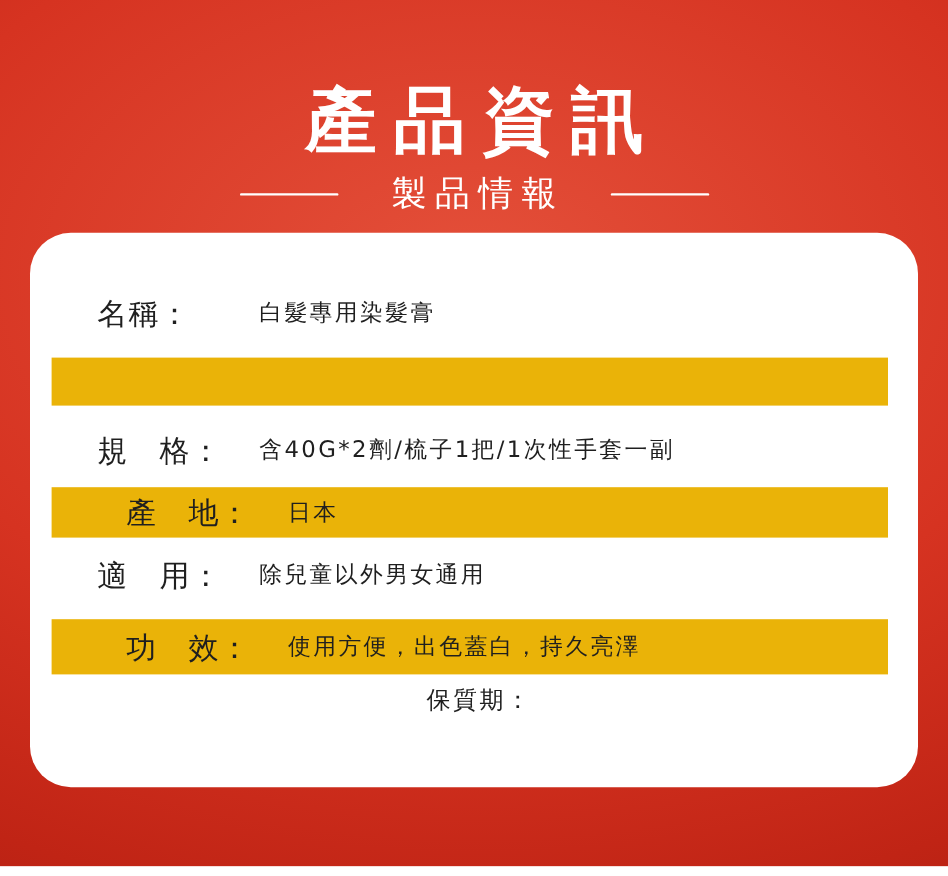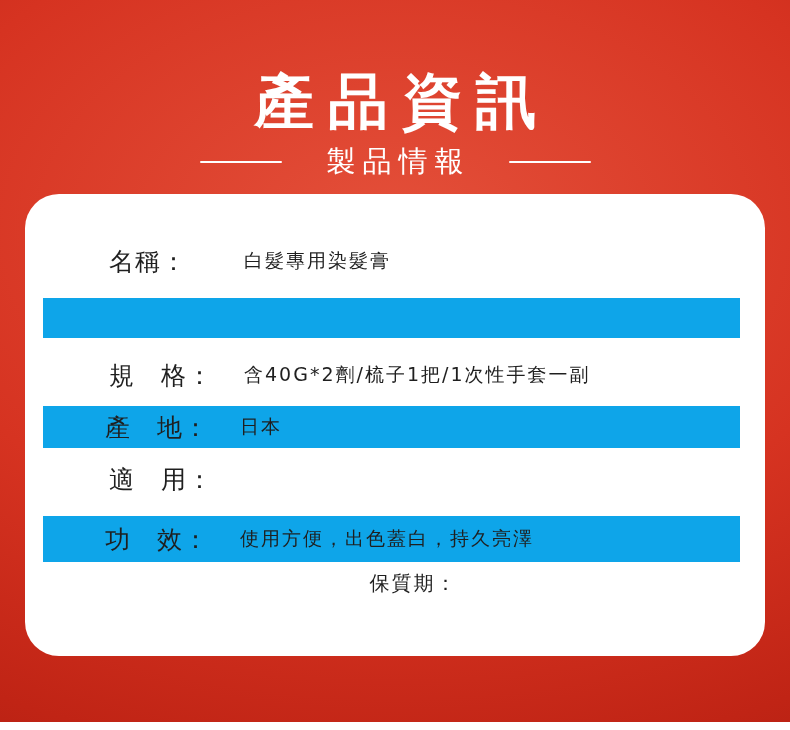--- a/index.html
+++ b/index.html
@@ -70,40 +70,40 @@
     top: 194px;
     width: 740px;
     height: 462px;
     background: #ffffff;
     border-radius: 34px;
     overflow: hidden;
   }
   .row {
     display: flex;
     align-items: center;
-    padding-left: 84px;
+    padding-left: 56px;
     color: #1f1f1f;
   }
   .row .label {
     width: 135px;
     flex: 0 0 135px;
     font-size: 25px;
     letter-spacing: 1px;
     color: #1f1f1f;
   }
   .row .value {
     font-size: 19px;
     letter-spacing: 2px;
     color: #1f1f1f;
   }
   .row.shaded {
     margin-left: 18px;
     margin-right: 25px;
     padding-left: 62px;
-    background: #0ea5e9;
+    background: #eab308;
   }
   .row-name     { margin-top: 44px; height: 46px; }
   .band-empty   { margin-top: 14px; height: 40px; }
   .row-spec     { margin-top: 14px; height: 46px; }
   .row-origin   { margin-top: 8px;  height: 42px; }
   .row-apply    { margin-top: 8px;  height: 46px; }
   .row-effect   { margin-top: 14px; height: 46px; }
   .row-shelf    { margin-top: 8px;  height: 44px; flex-direction: column; }
   .row-shelf .label { font-size: 20px; letter-spacing: 2px; }
   .row-shelf .value { font-size: 18px; }
@@ -146,20 +146,21 @@
       <span class="value">含40G*2劑/梳子1把/1次性手套一副</span>
     </div>
 
     <div class="row shaded row-origin">
       <span class="label">產　地：</span>
       <span class="value">日本</span>
     </div>
 
     <div class="row row-apply">
       <span class="label">適　用：</span>
+      <span class="value">除兒童以外男女通用</span>
     </div>
 
     <div class="row shaded row-effect">
       <span class="label">功　效：</span>
       <span class="value">使用方便，出色蓋白，持久亮澤</span>
     </div>
 
     <div class="row row-shelf">
       <span class="label">保質期：</span>
       <span class="value">3年</span>

